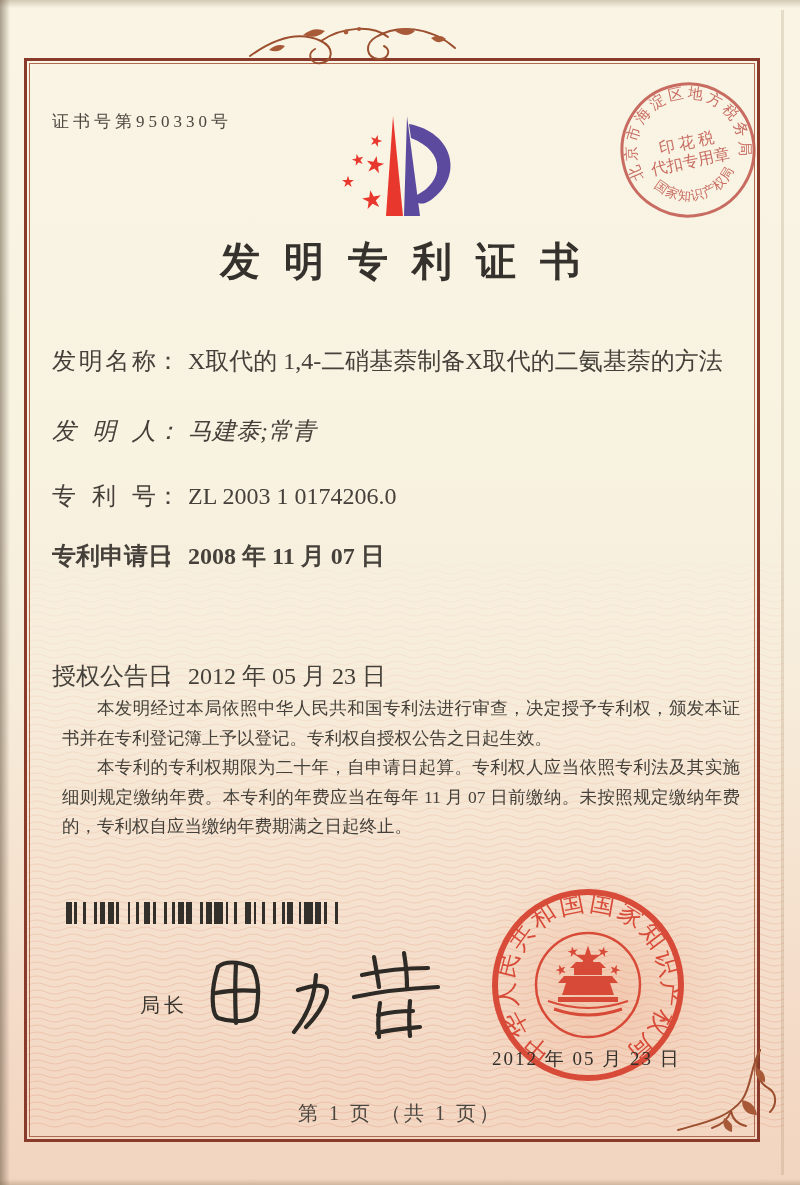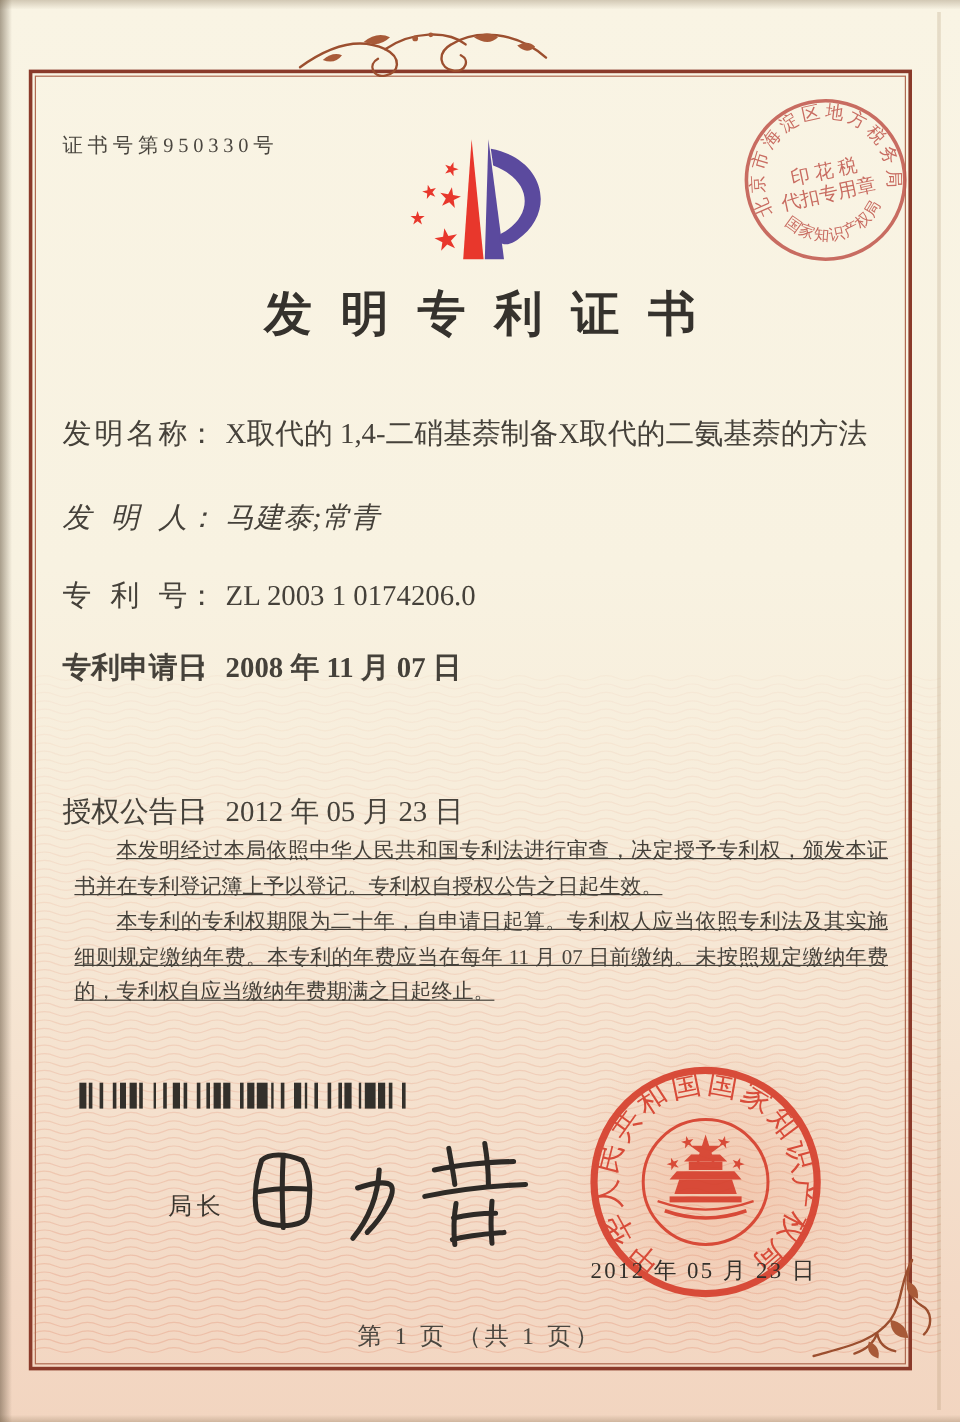--- a/index.html
+++ b/index.html
@@ -22,21 +22,21 @@
   .orn{position:absolute;pointer-events:none;}
   .certno{position:absolute;left:52px;top:110px;font-size:17px;letter-spacing:4px;color:#4a463f;}
   .logo{position:absolute;left:325px;top:108px;}
   .title{position:absolute;left:0;top:234px;width:100%;text-align:center;font-size:40px;font-weight:bold;
     color:#35322d;letter-spacing:24px;text-indent:24px;}
   .field{position:absolute;left:52px;font-size:24px;white-space:nowrap;color:#45413a;}
   .flabel{display:inline-block;width:104px;text-align:justify;text-align-last:justify;}
   .fcolon{display:inline-block;margin-right:8px;}
   .paras{position:absolute;left:62px;top:694px;width:678px;font-size:17.5px;line-height:29.5px;
     text-align:justify;color:#45413a;}
-  .paras p{margin:0;text-indent:2em;text-decoration:underline;}
+  .paras p{margin:0;text-indent:2em;}
   .barcode{position:absolute;left:66px;top:902px;width:278px;height:22px;font-size:0;white-space:nowrap;overflow:hidden;}
   .barcode i{display:inline-block;height:22px;background:#33302b;}
   .sig-title{position:absolute;left:140px;top:992px;font-size:20px;letter-spacing:4px;color:#3a362f;}
   .sig{position:absolute;left:170px;top:935px;}
   .seal{position:absolute;left:488px;top:885px;opacity:.92;}
   .seal-date{position:absolute;left:492px;top:1046px;font-size:19px;letter-spacing:2px;color:#33302b;}
   .stamp{position:absolute;left:613px;top:75px;opacity:.85;}
   .footer{position:absolute;left:0;top:1100px;width:100%;text-align:center;font-size:20px;letter-spacing:3px;color:#4a463f;}
   .seal-ink{fill:var(--seal-red);}
   .seal-stroke{stroke:var(--seal-red);fill:none;}

